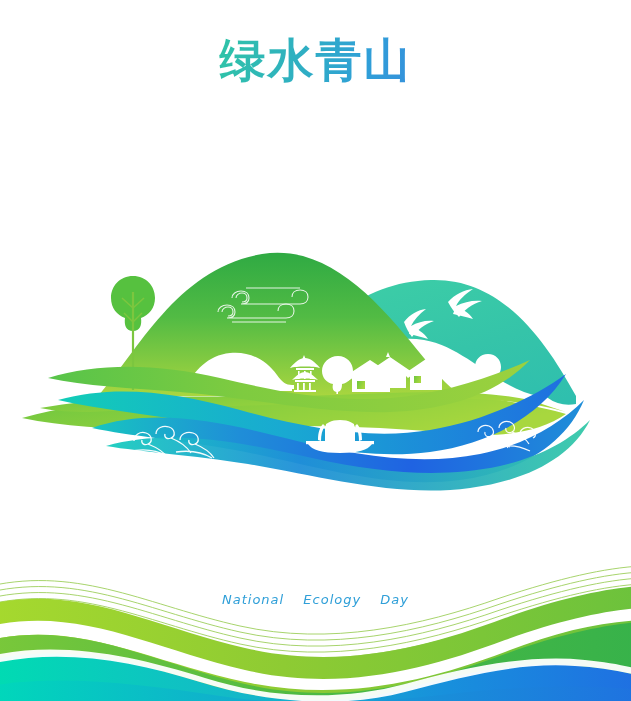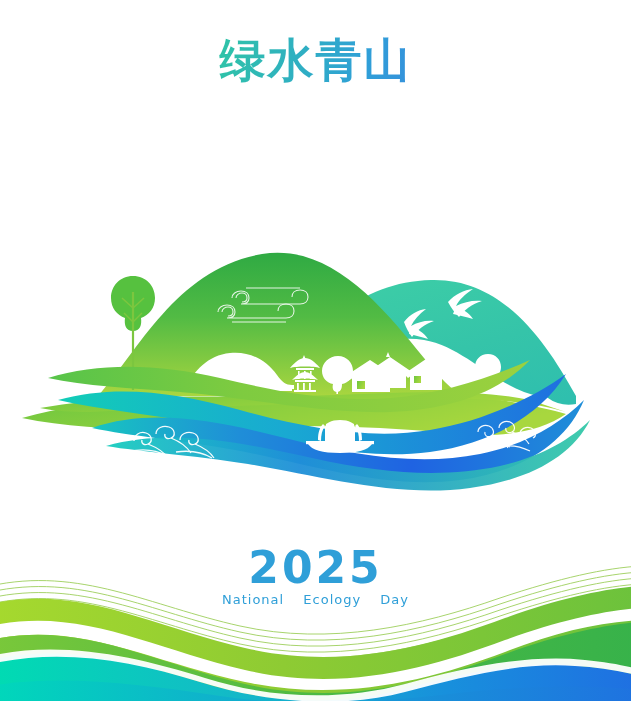--- a/index.html
+++ b/index.html
@@ -40,21 +40,21 @@
     position:absolute;left:0;top:542px;width:631px;text-align:center;
     font-size:44px;font-weight:bold;letter-spacing:3px;
     color:#2f9fd8;
     font-family:"DejaVu Sans", sans-serif;
   }
   #subtitle{
     position:absolute;left:0;top:592px;width:631px;text-align:center;
     font-size:13px;letter-spacing:1px;color:#2f9fd8;
     font-family:"DejaVu Sans", sans-serif;
   }
-  #subtitle span{margin:0 7px;}
+  #subtitle span{margin:0 7px;font-style:italic;}
 </style>
 </head>
 <body>
 
 <div id="poster">
 
   <svg class="layer" viewBox="0 0 631 701">
     <defs>
       <linearGradient id="gMountain" x1="0" y1="0" x2="0" y2="1">
         <stop offset="0%" stop-color="#2faa43"></stop>
@@ -354,21 +354,20 @@
              C620 671 598 667 575 666 C520 662 465 676 405 692
              C345 708 270 704 200 682 C130 660 60 648 -10 664 Z" fill="#ffffff" opacity="0.95"></path>
 
     <path d="M-10 686 C60 674 140 684 220 696 C300 708 380 702 450 694
              C520 686 585 684 641 690 L641 701 L-10 701 Z" fill="url(#gFootBlue2)" opacity="0.9"></path>
   </svg>
 
   <div class="txtlayer">
     <div class="headline" id="headline-line1">绿水青山</div>
 
-    <div id="year">2025</div>
 
     <div id="subtitle">
       <span>National</span>
       <span>Ecology</span>
       <span>Day</span>
     </div>
   </div>
 
 </div>
 

